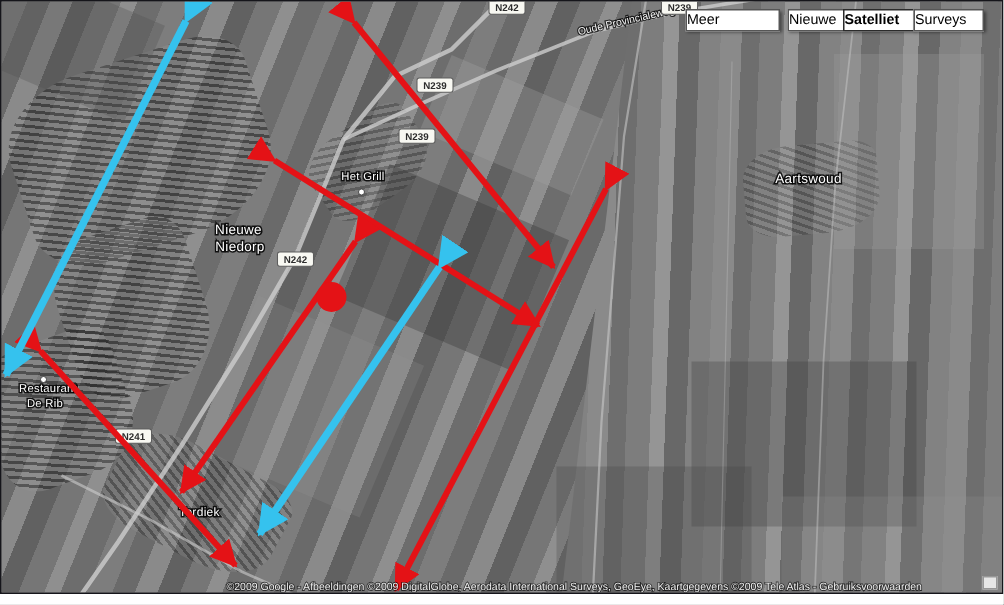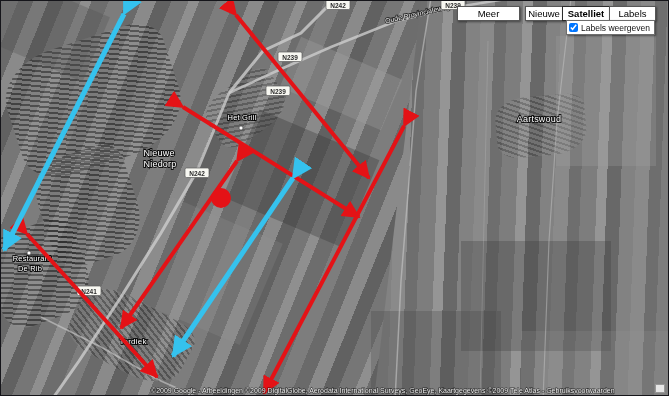--- a/index.html
+++ b/index.html
@@ -9,21 +9,21 @@
   .bg-left{left:0;top:0;right:0;bottom:0;
     background:repeating-linear-gradient(112deg,#7d7d7d 0 16px,#6a6a6a 16px 30px,#8a8a8a 30px 44px,#616161 44px 58px,#767676 58px 74px,#8f8f8f 74px 84px,#6d6d6d 84px 100px);}
   .bg-right{left:0;top:0;right:0;bottom:0;clip-path:polygon(56% 100%,63% 0,100% 0,100% 100%);
     background:repeating-linear-gradient(92deg,#8a8a8a 0 14px,#6e6e6e 14px 26px,#7d7d7d 26px 42px,#959595 42px 52px,#686868 52px 66px,#828282 66px 80px);}
   .vil{background:repeating-linear-gradient(24deg,rgba(35,35,35,.5) 0 2px,rgba(145,145,145,.4) 2px 5px);border-radius:35% 20% 40% 25%;}
   .patch{position:absolute;pointer-events:none;}
   svg#overlay{position:absolute;left:0;top:0;width:667px;height:394px;}
   .maplabel{fill:#ffffff;stroke:rgba(0,0,0,.85);stroke-width:2px;paint-order:stroke;letter-spacing:.2px;}
   .roadname{fill:#f2f2f2;stroke:rgba(0,0,0,.75);stroke-width:1.6px;paint-order:stroke;}
   .attrib{fill:#f0f0f0;stroke:rgba(0,0,0,.65);stroke-width:1.2px;paint-order:stroke;}
-  .gbtn{position:absolute;height:13px;line-height:13px;text-align:center;background:#fff;border:1px solid #565656;
+  .gbtn{position:absolute;height:13px;line-height:13px;text-align:left;background:#fff;border:1px solid #565656;
     font-size:9.5px;color:#000;box-shadow:1px 1px 2px rgba(0,0,0,.45);cursor:pointer;box-sizing:content-box;}
   .gbtn.sel{font-weight:bold;border-color:#2b2b2b;}
   .toggle-panel{position:absolute;left:566px;top:20px;height:13px;background:#fff;border:1px solid #6e6e6e;
     font-size:8.5px;color:#111;display:flex;align-items:center;padding:0 4px 0 2px;box-shadow:1px 1px 2px rgba(0,0,0,.4);}
   .toggle-panel input{width:9px;height:9px;margin:0 3px 0 0;}
   .corner-box{position:absolute;left:654px;top:383px;width:10px;height:9px;background:#e6e6e6;border:1px solid #979797;box-sizing:border-box;}
   .bottom-strip{position:absolute;left:0;top:396px;width:669px;height:7px;background:#ffffff;}
 </style>
 </head>
 <body>
@@ -119,19 +119,15 @@
     </svg>
 
     <div class="corner-box"></div>
   </div>
 
   <div class="bottom-strip"></div>
 
   <div class="gbtn" style="left:457px;top:6px;width:61px;">Meer</div>
   <div class="gbtn" style="left:525px;top:6px;width:36px;">Nieuwe</div>
   <div class="gbtn sel" style="left:562px;top:6px;width:46px;">Satelliet</div>
-  <div class="gbtn" style="left:609px;top:6px;width:45px;">Labels</div>
+  <div class="gbtn" style="left:609px;top:6px;width:45px;">Surveys</div>
 
-  <div class="toggle-panel">
-    <input type="checkbox" checked="" style="">
-    <span>Labels weergeven</span>
-  </div>
 </div>
 
 </body></html>

